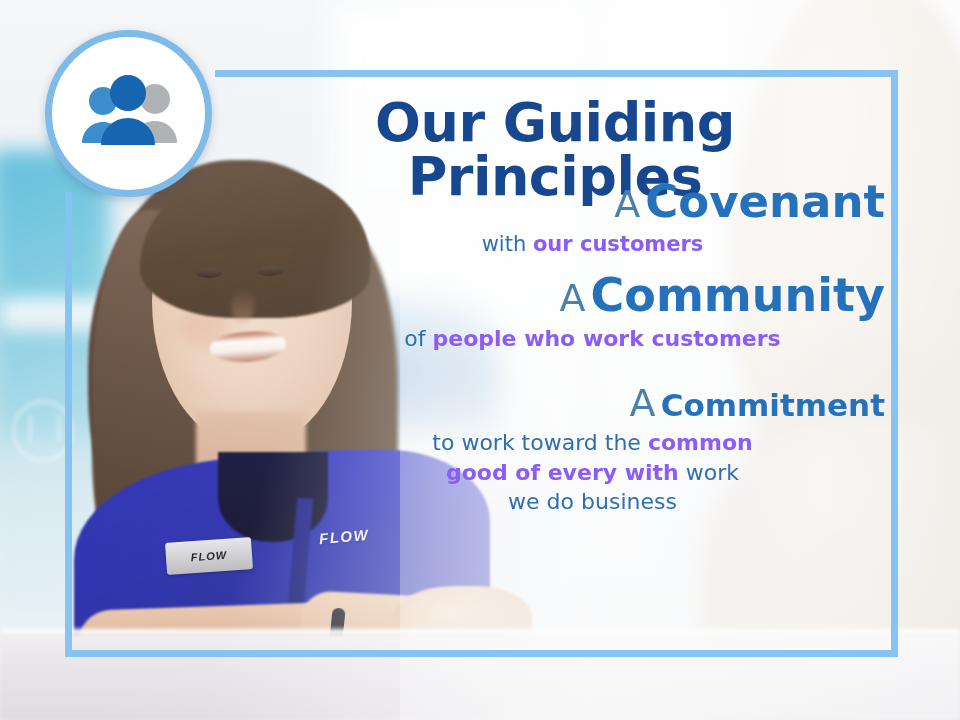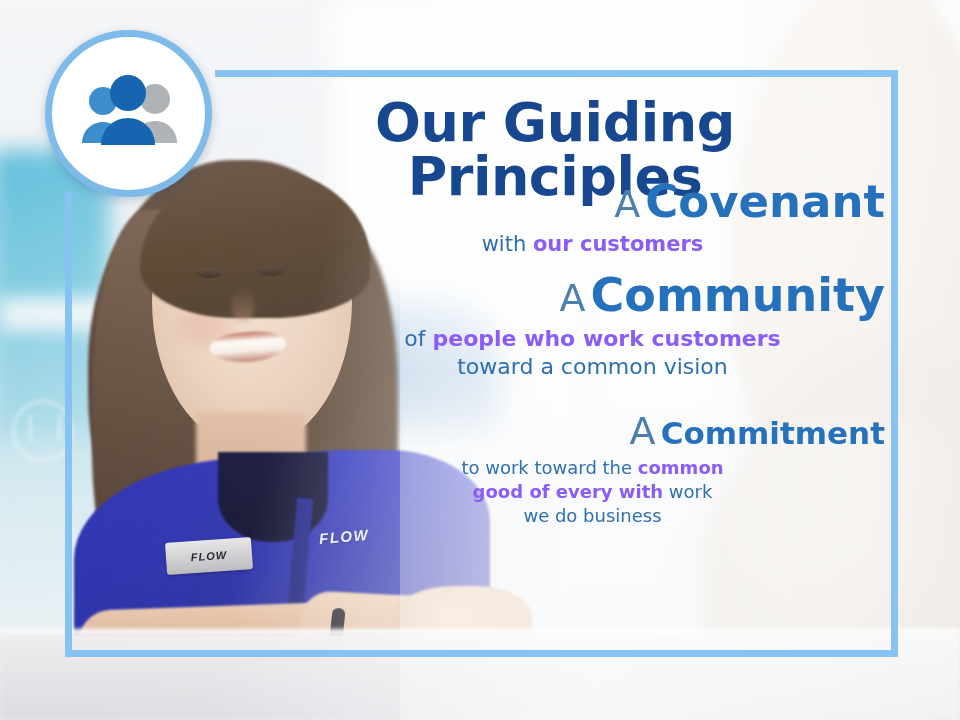--- a/index.html
+++ b/index.html
@@ -248,21 +248,21 @@
     font-family:"DejaVu Sans", sans-serif;
   }
   .p-sub b{font-weight:bold;color:#8b5cf6;}
 
   .b1{margin-top:0px;}
   .b1 .p-sub{font-size:21px;}
   .b2{margin-top:14px;}
   .b3{margin-top:30px;}
   .b2 .p-head .word{font-size:46px;}
   .b3 .p-head .word{font-size:31px;}
-  .b3 .p-sub{font-size:18px;line-height:1.33;}
+  .b3 .p-sub{font-size:22px;line-height:1.33;}
 </style>
 </head>
 <body>
 
 <div class="stage">
 
   <div class="photo">
     <div class="bg-room"></div>
     <div class="bg-window"></div>
     <div class="bg-window2"></div>
@@ -339,21 +339,21 @@
         <span class="word">Covenant</span>
       </div>
       <div class="p-sub"><span>with </span><b>our customers</b></div>
     </div>
 
     <div class="p-block b2">
       <div class="p-head">
         <span class="art">A</span>
         <span class="word">Community</span>
       </div>
-      <div class="p-sub"><span>of </span><b>people who work customers</b><br><span>toward a common vision</span></div>
+      <div class="p-sub"><span>of </span><b>people who work customers</b><br></div>
     </div>
 
     <div class="p-block b3">
       <div class="p-head">
         <span class="art">A</span>
         <span class="word">Commitment</span>
       </div>
       <div class="p-sub"><span>to work toward the </span><b>common</b><br><b>good of every with</b><span> work</span><br><span>we do business</span></div>
     </div>
 

